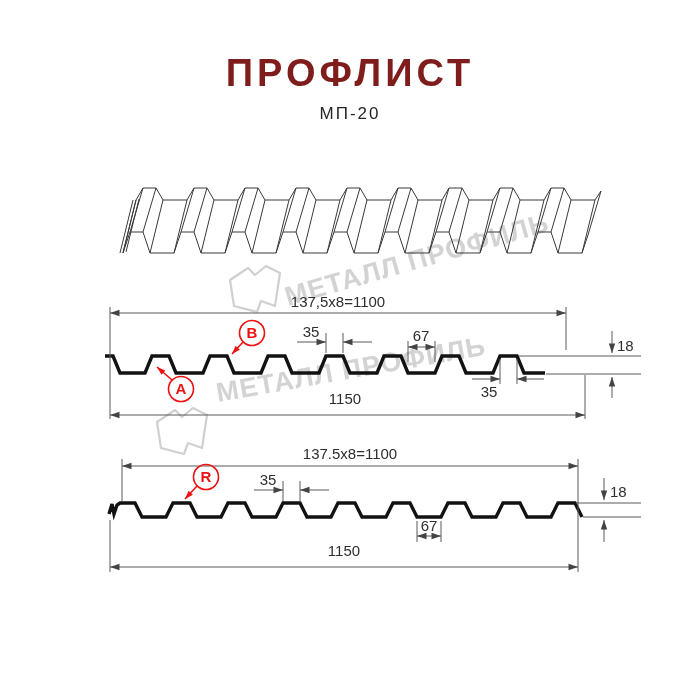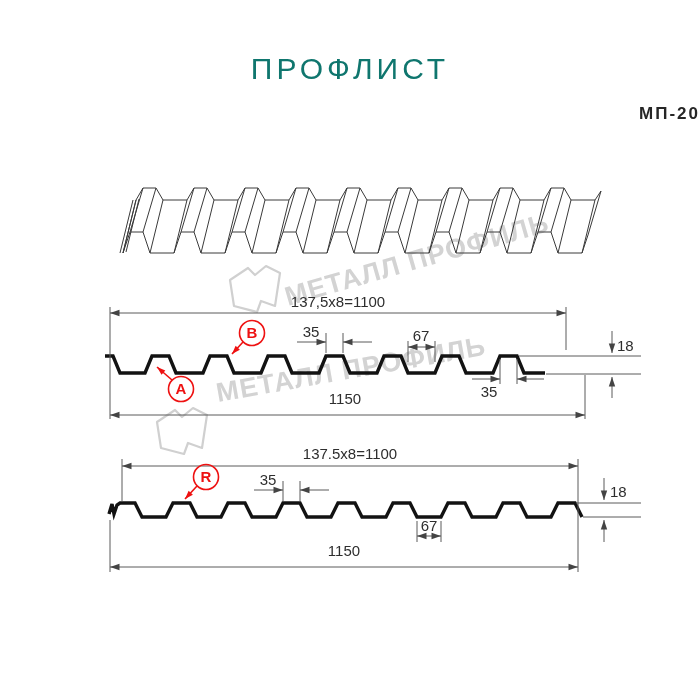--- a/index.html
+++ b/index.html
@@ -1,20 +1,20 @@
 <!DOCTYPE html>
 <html><head>
 <meta charset="utf-8">
 <style>
   html,body{margin:0;padding:0;background:#fff;}
   .page{position:relative;width:700px;height:700px;background:#fff;overflow:hidden;
         font-family:"Liberation Sans",sans-serif;}
   .center-text{position:absolute;left:0;width:100%;text-align:center;white-space:nowrap;}
-  .title{top:52px;font-size:30px;font-weight:normal;letter-spacing:4px;color:#0f766e;}
-  .subtitle{top:104px;font-size:17px;font-weight:bold;letter-spacing:2px;color:#262626;text-align:right;}
+  .title{top:52px;font-size:38px;font-weight:bold;letter-spacing:4px;color:#7f1d1d;}
+  .subtitle{top:104px;font-size:17px;font-weight:normal;letter-spacing:2px;color:#262626;}
   .footer{top:613px;font-size:17px;font-weight:bold;letter-spacing:1.5px;color:#303030;}
   svg.draw{position:absolute;top:0;left:0;}
   svg text{font-family:"Liberation Sans",sans-serif;fill:#2e2e2e;font-size:15px;}
   text.dim{text-anchor:middle;}
   text.dim-left{text-anchor:start;}
   text.lbl{fill:#ee1111;font-weight:bold;text-anchor:middle;font-size:15px;}
   .thick{fill:none;stroke:#121212;stroke-width:3.4;stroke-linejoin:miter;}
   .thin{stroke:#5a5a5a;stroke-width:1;fill:none;}
   .wire{stroke:#3a3a3a;stroke-width:1;fill:none;}
   .red{stroke:#ee1111;stroke-width:1.6;fill:none;}

